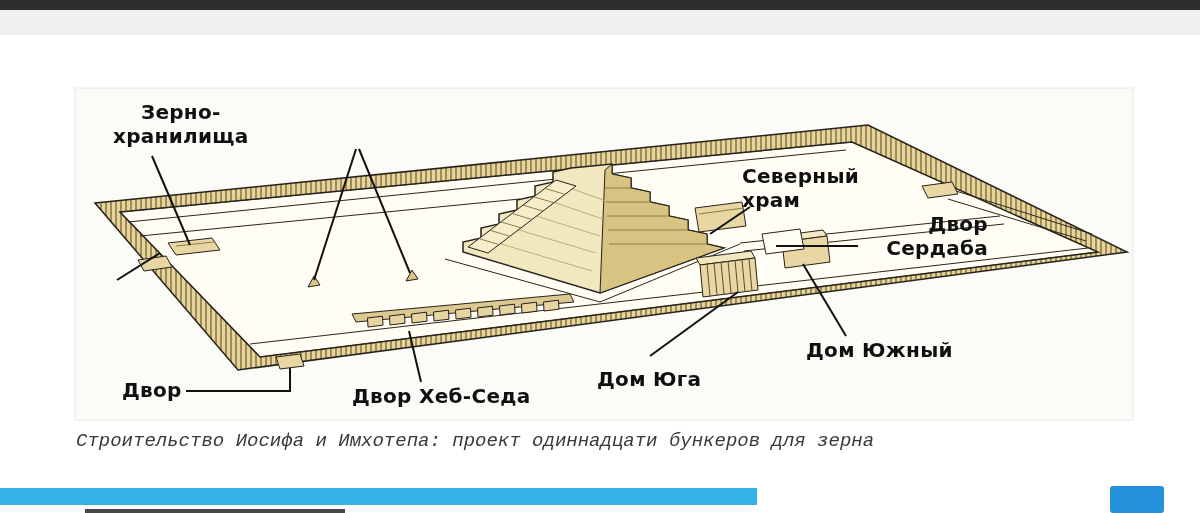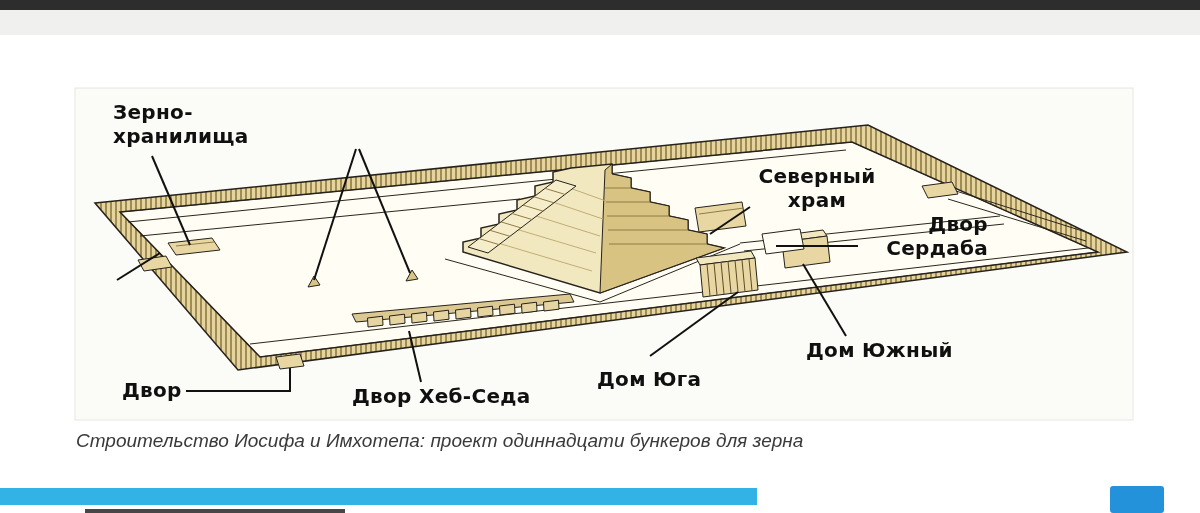--- a/index.html
+++ b/index.html
@@ -3,32 +3,32 @@
 <meta charset="utf-8">
 <style>
   html,body{margin:0;padding:0;background:#ffffff;}
   .page{position:relative;width:1200px;height:513px;background:#ffffff;overflow:hidden;
         font-family:"DejaVu Sans",sans-serif;}
   .top-bar{position:absolute;left:0;top:0;width:100%;height:10px;background:#2d2d2d;}
   .gray-band{position:absolute;left:0;top:10px;width:100%;height:25px;background:#f0f0ee;}
   .diagram-svg{position:absolute;left:0;top:0;width:1200px;height:513px;z-index:1;}
   .dlabel{position:absolute;z-index:3;font-weight:bold;font-size:20px;line-height:1.18;
           color:#101010;white-space:pre-line;letter-spacing:0.3px;
-          font-family:"DejaVu Sans",sans-serif;}
+          font-family:"DejaVu Sans",sans-serif;text-align:center;}
   #lbl-granaries-top{left:113px;top:101px;}
   #lbl-south-court{left:308px;top:89px;}
-  #lbl-north-temple{left:742px;top:165px;width:150px;text-align:center;}
+  #lbl-north-temple{left:742px;top:165px;width:150px;text-align:left;}
   #lbl-serdab{left:863px;top:213px;width:125px;text-align:right;}
   #lbl-granaries-left{left:80px;top:281px;}
   #lbl-entrance{left:122px;top:379px;}
   #lbl-hebsed{left:352px;top:385px;}
   #lbl-house-south{left:597px;top:368px;}
   #lbl-house-north{left:806px;top:339px;}
   .caption{position:absolute;left:76px;top:430px;z-index:3;font-style:italic;
-           font-size:19px;color:#3a3a3a;font-family:Liberation Sans, sans-serif;}
+           font-size:19px;color:#3a3a3a;font-family:Liberation Mono, monospace;}
   .footer-bar{position:absolute;left:0;top:488px;width:757px;height:17px;background:#33b3e5;z-index:2;}
   .footer-dark{position:absolute;left:85px;top:509px;width:260px;height:4px;background:#474747;z-index:2;}
   .fab{position:absolute;left:1110px;top:486px;width:54px;height:27px;background:#2492db;
        border:none;border-radius:3px;cursor:pointer;z-index:4;}
 </style>
 </head>
 <body>
 
 <div class="page">
 

